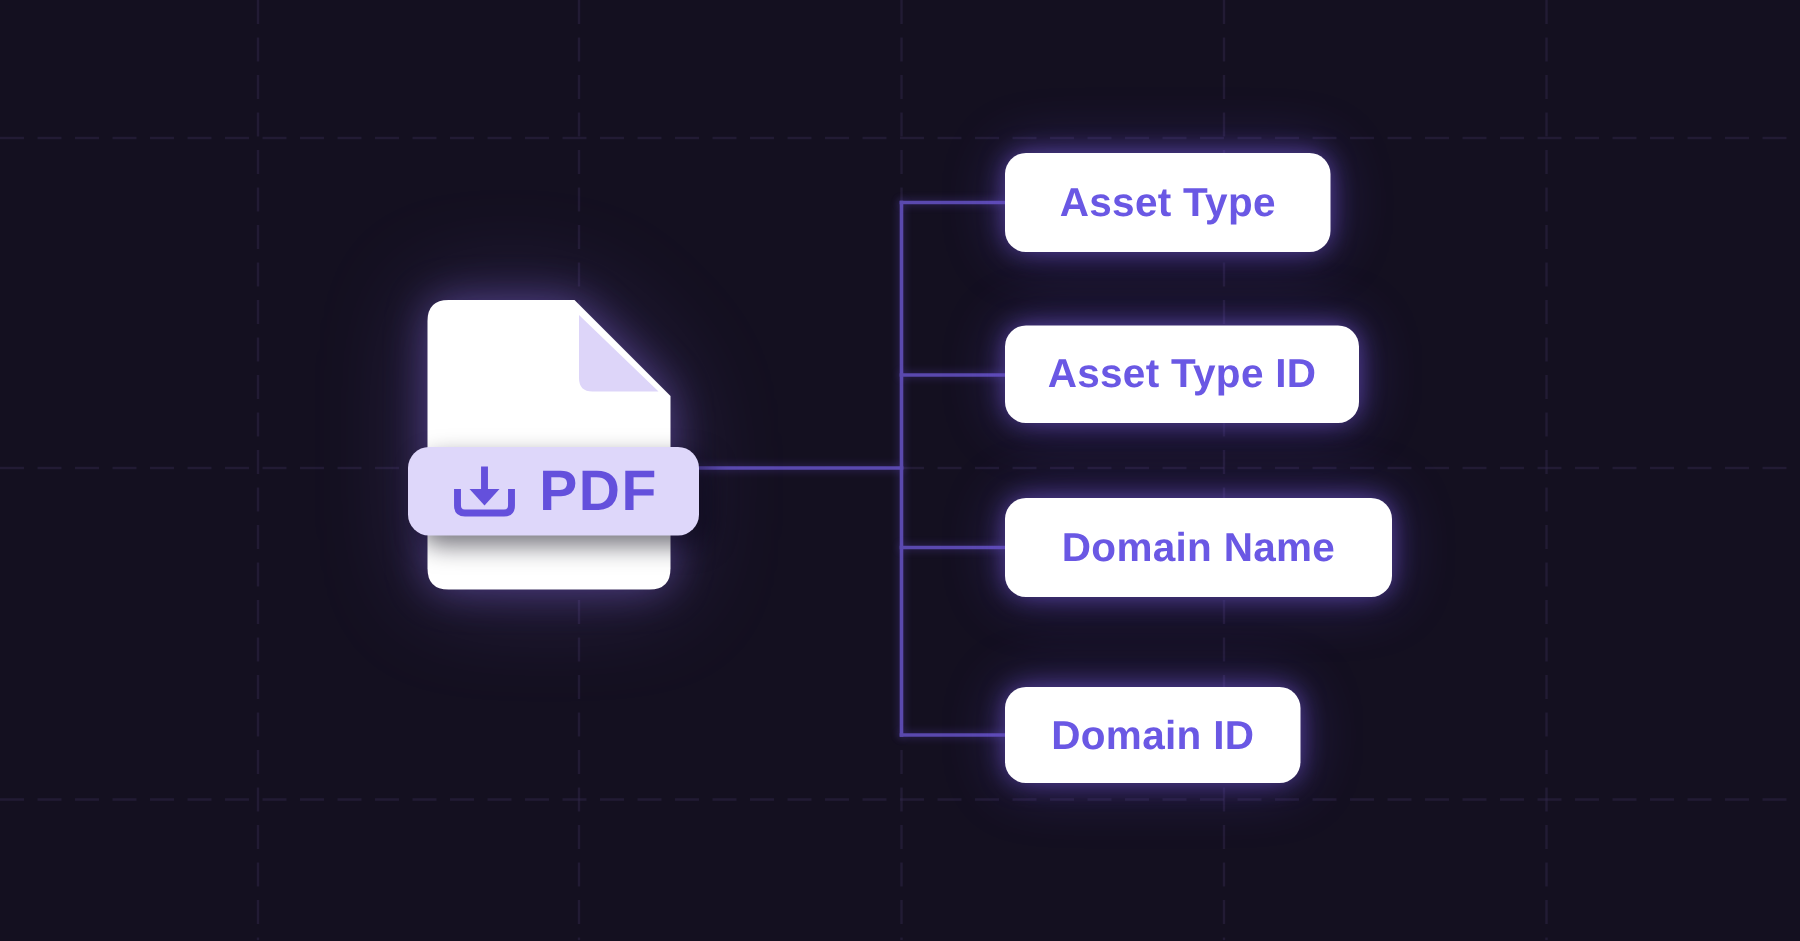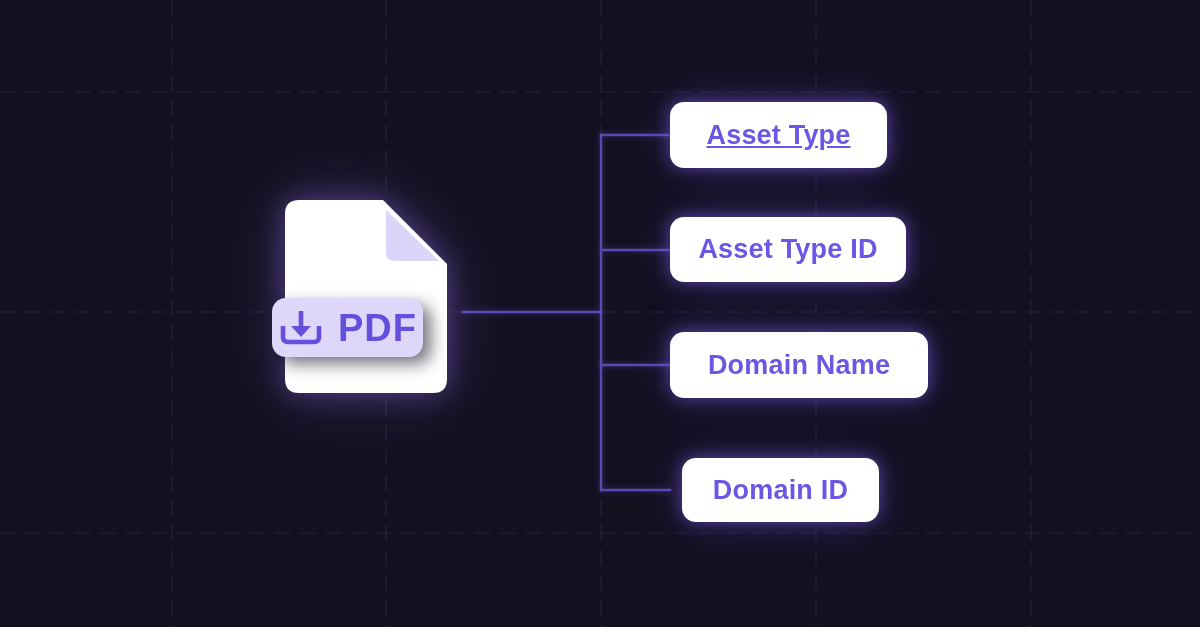--- a/index.html
+++ b/index.html
@@ -17,30 +17,30 @@
   .layer{position:absolute;left:0;top:0;width:1200px;height:627px;}
   .grid-line{stroke:var(--grid);stroke-opacity:0.45;stroke-width:1.6;stroke-dasharray:16 9;}
   .conn{stroke:var(--line);stroke-width:2.4;fill:none;stroke-linecap:square;
         filter:drop-shadow(0 0 3px rgba(110,85,220,0.45));}
   .node{
     position:absolute;display:flex;align-items:center;justify-content:center;
     background:var(--node-bg);border-radius:14px;
     color:var(--node-text);font-size:27px;font-weight:600;letter-spacing:0.2px;
     box-shadow:0 0 16px rgba(139,107,255,0.55),0 0 42px rgba(120,90,255,0.28),0 4px 10px rgba(0,0,0,0.35);
   }
-  .node-1{left:670px;top:102px;width:217px;height:66px;text-decoration:underline;}
+  .node-1{left:670px;top:102px;width:217px;height:66px;}
   .node-2{left:670px;top:217px;width:236px;height:65px;}
   .node-3{left:670px;top:332px;width:258px;height:66px;}
-  .node-4{left:670px;top:458px;width:197px;height:64px;margin-left:12px;}
+  .node-4{left:670px;top:458px;width:197px;height:64px;}
   .doc-svg{position:absolute;left:0;top:0;width:1200px;height:627px;
     filter:drop-shadow(0 0 14px rgba(150,120,255,0.40)) drop-shadow(0 0 34px rgba(150,120,255,0.22));}
   .doc-sheet{fill:var(--doc-fill);}
   .doc-fold{fill:var(--fold-fill);}
   .banner{
-    position:absolute;left:272px;top:298px;width:151px;height:59px;
+    position:absolute;left:272px;top:298px;width:194px;height:59px;
     background:var(--banner-bg);border-radius:14px;
     display:flex;align-items:center;justify-content:center;gap:14px;
     box-shadow:8px 7px 16px rgba(8,5,20,0.55);
   }
   .banner-label{color:var(--accent);font-size:38px;font-weight:700;letter-spacing:1px;line-height:1;}
   .dl-icon{width:46px;height:40px;display:block;}
   .dl-stroke{stroke:var(--accent);stroke-width:4.6;fill:none;stroke-linejoin:round;}
   .dl-fill{fill:var(--accent);}
 </style>
 </head>

